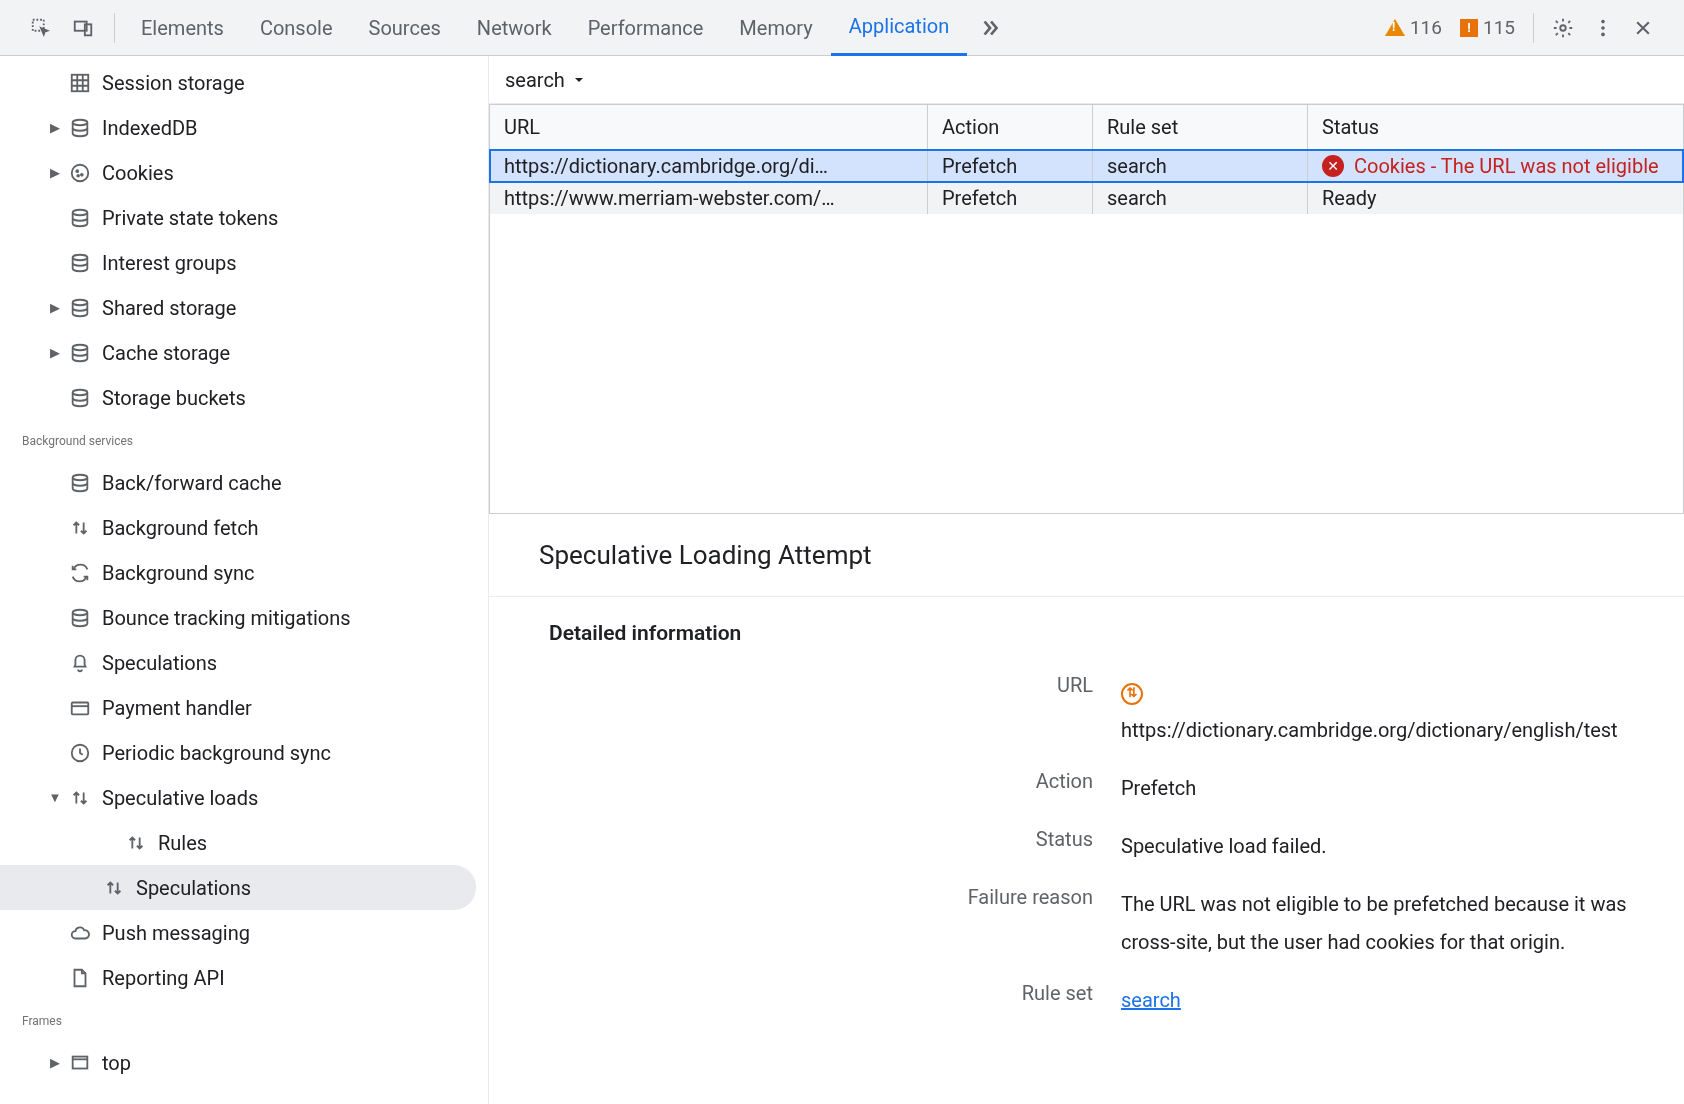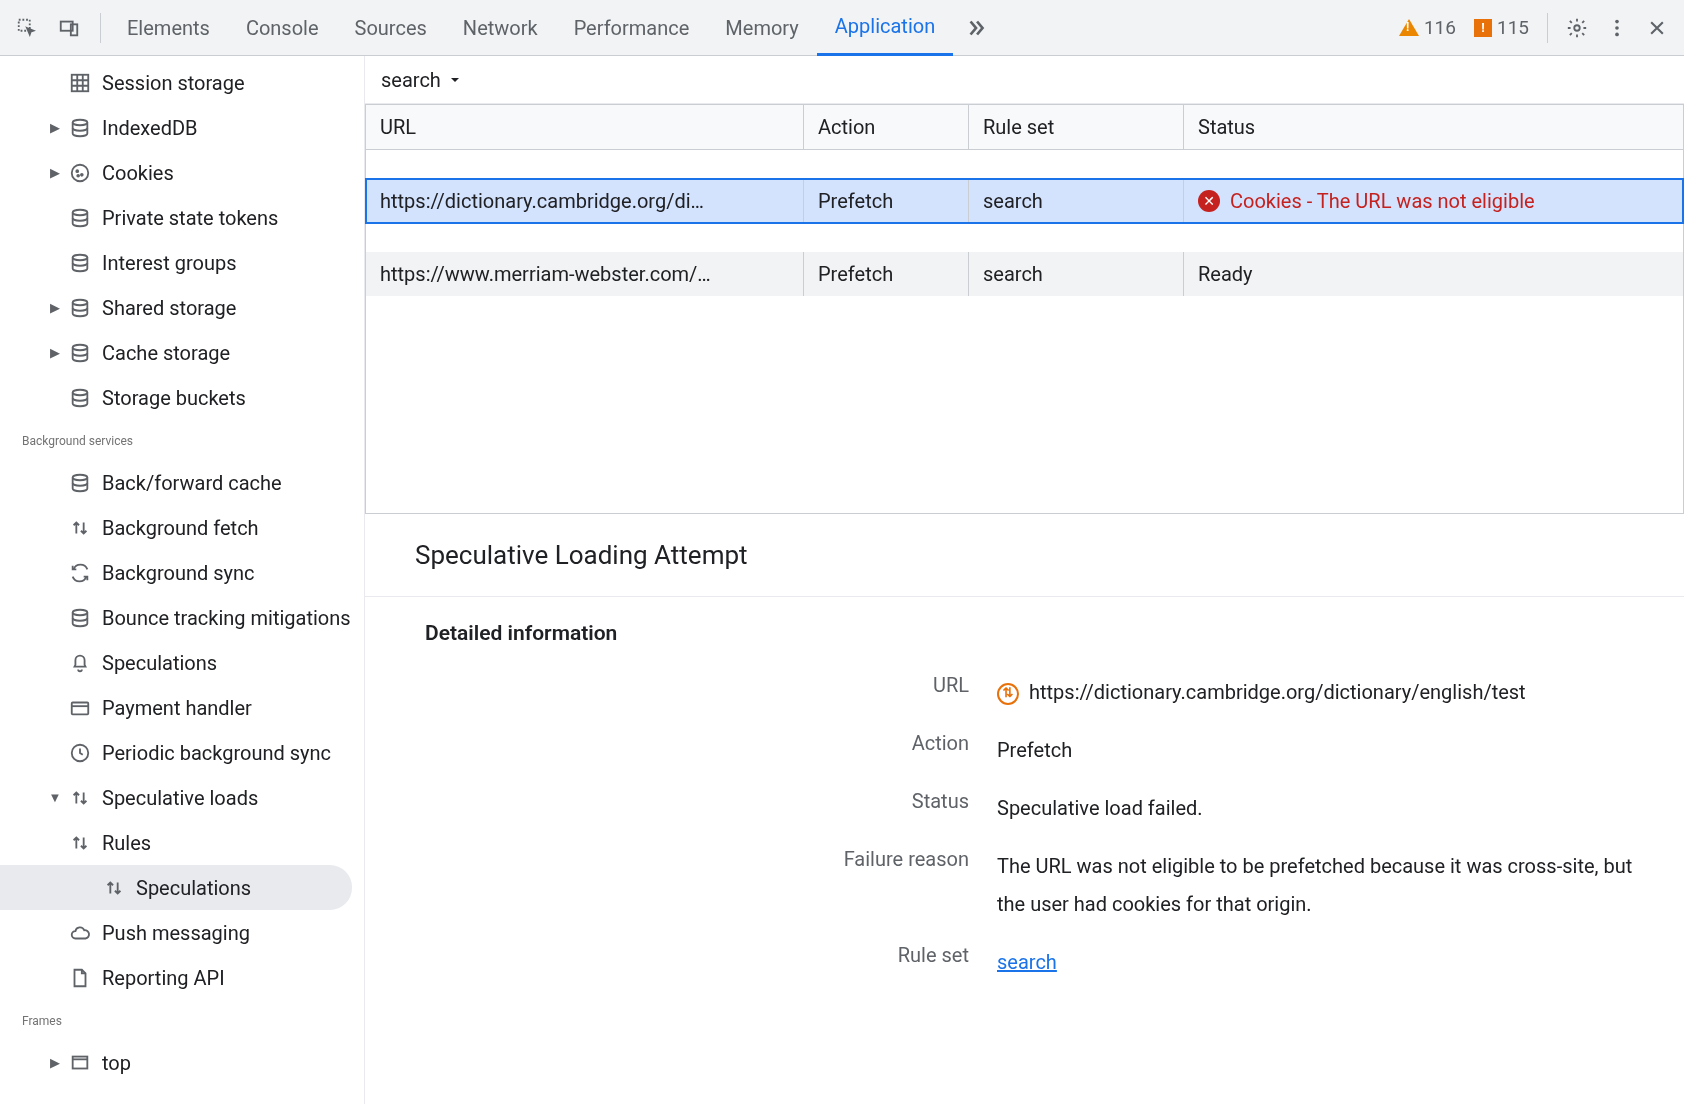--- a/index.html
+++ b/index.html
@@ -1,52 +1,52 @@
 <!DOCTYPE html>
 <html><head>
 <meta charset="utf-8">
 <style>
 * { box-sizing: border-box; margin: 0; padding: 0; font-family: -apple-system, BlinkMacSystemFont, "Segoe UI", Roboto, sans-serif; }
 body { width: 1684px; height: 1104px; overflow: hidden; background: #fff; color: #202124; font-size: 20px; }
-.toolbar { height: 56px; background: #f1f3f4; border-bottom: 1px solid #cacdd1; display: flex; align-items: center; padding: 0 8px; }
+.toolbar { height: 56px; background: #f1f3f4; border-bottom: 1px solid #cacdd1; display: flex; align-items: center; padding: 0 22px; }
 .toolbar-left { display: flex; align-items: center; gap: 4px; }
 .toolbar-icon-btn { width: 38px; height: 38px; display: flex; align-items: center; justify-content: center; color: #5f6368; cursor: pointer; }
 .toolbar-divider { width: 1px; height: 30px; background: #cacdd1; margin: 0 8px; }
 .tab-row { display: flex; align-items: center; flex: 1; }
 .tab { padding: 0 18px; height: 56px; display: flex; align-items: center; color: #5f6368; font-size: 20px; cursor: pointer; }
 .tab.active { color: #1a73e8; border-bottom: 3px solid #1a73e8; }
 .more-tabs { padding: 0 10px; color: #5f6368; cursor: pointer; display: flex; align-items: center; }
 .toolbar-right { display: flex; align-items: center; gap: 2px; }
 .count-badge { display: flex; align-items: center; gap: 5px; padding: 0 8px; color: #5f6368; font-size: 19px; cursor: pointer; }
 .tri-warn { width: 0; height: 0; border-left: 10px solid transparent; border-right: 10px solid transparent; border-bottom: 17px solid #ea8600; position: relative; }
 .tri-warn::after { content: "!"; position: absolute; top: 1px; left: -3px; color: #fff; font-size: 12px; font-weight: bold; }
 .sq-err { width: 18px; height: 18px; background: #e8710a; color: #fff; font-size: 13px; font-weight: bold; display: flex; align-items: center; justify-content: center; }
 .main { display: flex; height: calc(100% - 56px); }
-.sidebar { width: 365px; overflow-y: auto; padding-top: 4px; border-right: 1px solid #e8eaed; }
+.sidebar { width: 489px; overflow-y: auto; padding-top: 4px; border-right: 1px solid #e8eaed; }
 .tree-item { display: flex; align-items: center; height: 45px; padding-left: 22px; cursor: pointer; color: #202124; }
 .tree-item.nested1 { padding-left: 48px; }
-.tree-item.nested2 { padding-left: 48px; }
+.tree-item.nested2 { padding-left: 104px; }
 .tree-item.selected { background: #e8eaed; border-radius: 0 22px 22px 0; margin-right: 12px; }
 .tree-item.selected.nested2 { padding-left: 82px; }
 .disclosure { width: 14px; text-align: center; color: #5f6368; font-size: 13px; }
 .tree-icon { width: 24px; height: 24px; display: flex; align-items: center; justify-content: center; margin: 0 10px 0 6px; color: #5f6368; flex-shrink: 0; }
 .tree-label { font-size: 20px; white-space: nowrap; }
 .tree-heading { padding: 14px 0 12px 22px; font-size: 12px; color: #737373; }
 .content { flex: 1; display: flex; flex-direction: column; overflow: hidden; }
 .filter-row { height: 48px; border-bottom: 1px solid #e8eaed; display: flex; align-items: center; padding: 0 16px; }
 .filter-drop { display: flex; align-items: center; gap: 8px; color: #202124; cursor: pointer; font-size: 20px; }
 .table-wrap { border: 1px solid #cacdd1; margin: 0; height: 410px; display: flex; flex-direction: column; }
 .table-head { display: flex; background: #f8f9fa; border-bottom: 1px solid #cacdd1; height: 45px; }
 .th, .td { padding: 0 14px; display: flex; align-items: center; border-right: 1px solid #cacdd1; white-space: nowrap; overflow: hidden; text-overflow: ellipsis; font-size: 20px; }
 .col-url { width: 438px; }
 .col-action { width: 165px; }
 .col-rule { width: 215px; }
 .col-status { flex: 1; border-right: none; }
 .table-body { flex: 1; }
-.tr { display: flex; height: 44px; margin-top: 29px; }
+.tr { display: flex; height: 32px; }
 .tr.highlight { background: #d3e2fd; outline: 2px solid #1a73e8; outline-offset: -1px; }
 .tr.alt { background: #f1f3f4; }
 .status-fail { color: #c5221f; display: flex; align-items: center; gap: 10px; }
 .fail-circle { width: 22px; height: 22px; border-radius: 50%; background: #c5221f; color: #fff; display: flex; align-items: center; justify-content: center; font-size: 14px; flex-shrink: 0; }
 .detail-area { flex: 1; overflow-y: auto; padding: 0 0 20px 0; }
 .detail-title { font-size: 26px; font-weight: 400; padding: 26px 0 26px 50px; border-bottom: 1px solid #e8eaed; }
 .detail-sub { font-size: 21px; font-weight: 600; padding: 24px 0 18px 60px; }
 .kv { display: flex; padding: 10px 0; }
 .kv-key { width: 632px; text-align: right; padding-right: 28px; color: #5f6368; font-size: 20px; }
 .kv-val { flex: 1; font-size: 20px; line-height: 1.9; padding-right: 40px; }

